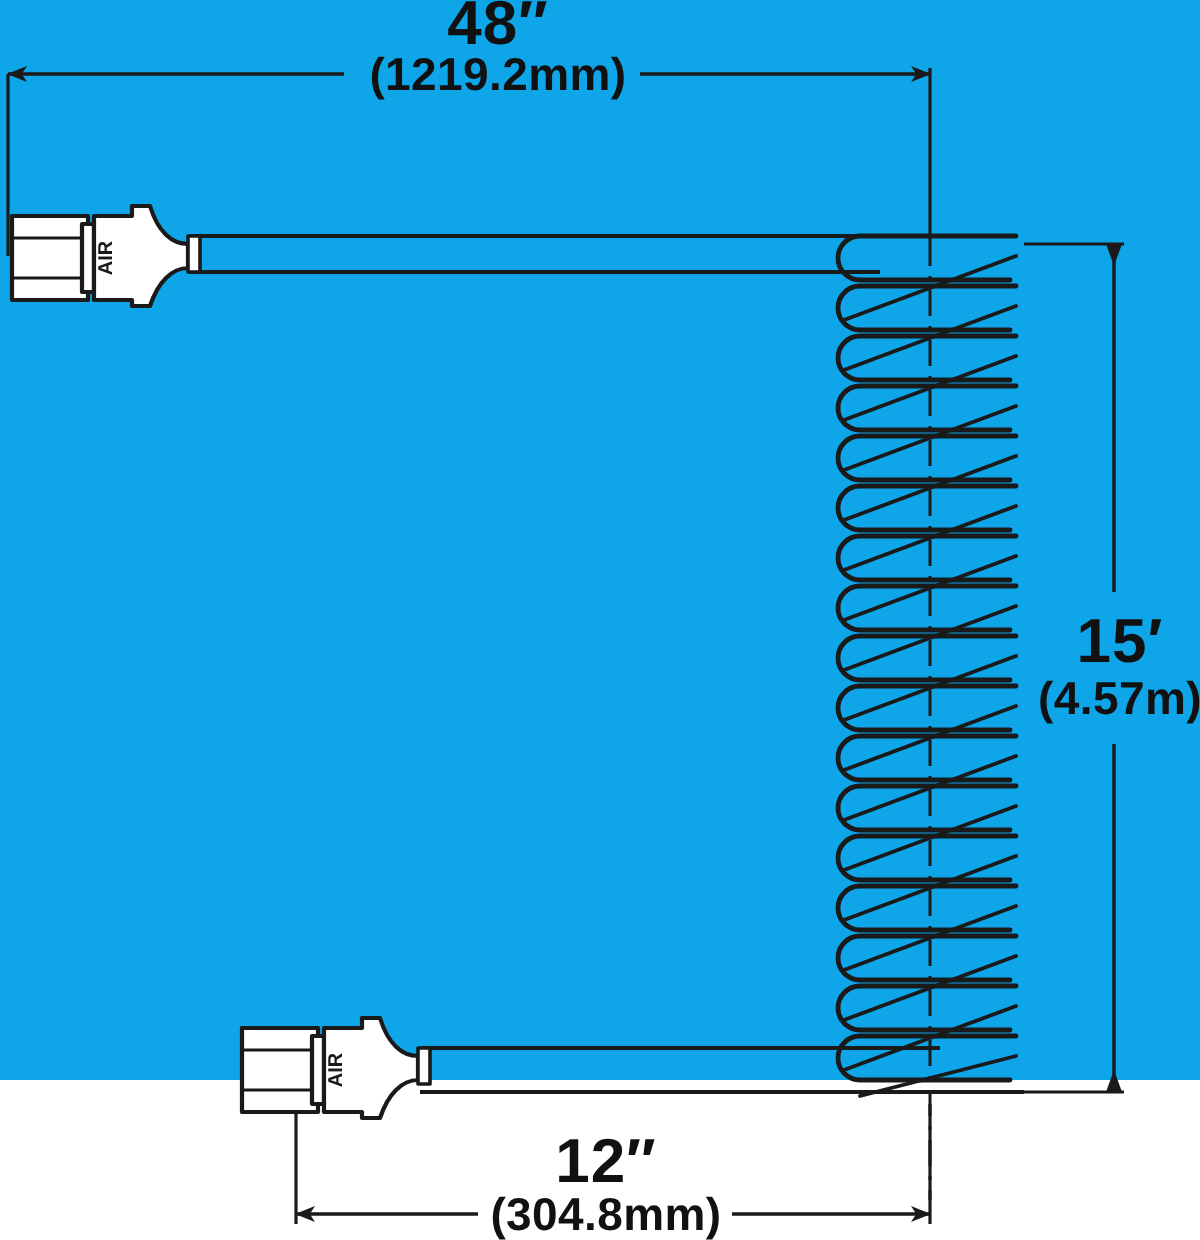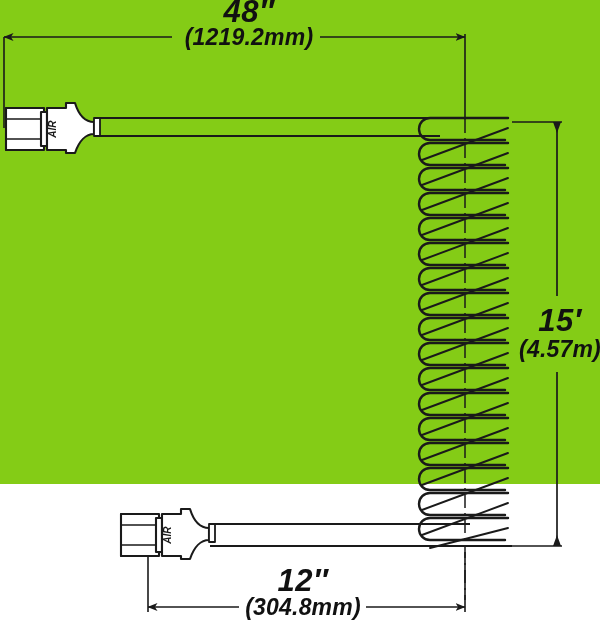--- a/index.html
+++ b/index.html
@@ -1,18 +1,18 @@
 <!DOCTYPE html>
 <html><head>
 <meta charset="utf-8">
 <style>
   html,body{margin:0;padding:0;background:#ffffff;}
   body{width:600px;height:620px;overflow:hidden;
        font-family:"Liberation Sans","DejaVu Sans",sans-serif;color:#1a1a1a;}
-  #stage{position:relative;width:600px;height:484px;background:#84cc16;font-style:italic;}
+  #stage{position:relative;width:600px;height:540px;background:#0ea5e9;}
   #stage svg{position:absolute;left:0;top:0;}
   .dimtext{font-family:"Liberation Sans","DejaVu Sans",sans-serif;
            fill:#111111;font-weight:700;text-anchor:middle;}
   .dim-primary{font-size:31px;letter-spacing:0.5px;}
   .dim-secondary{font-size:23px;letter-spacing:0.2px;}
 </style>
 </head>
 <body>
 
 <div id="stage">

